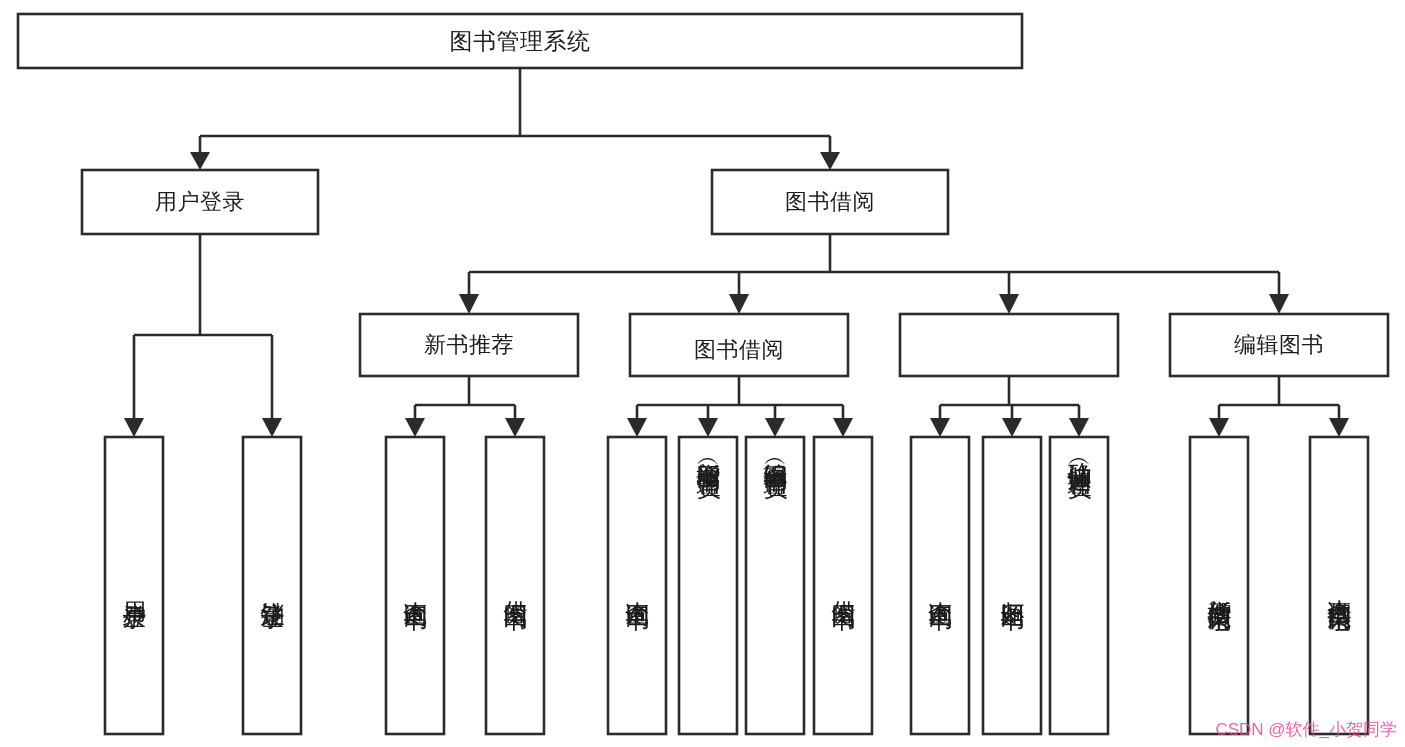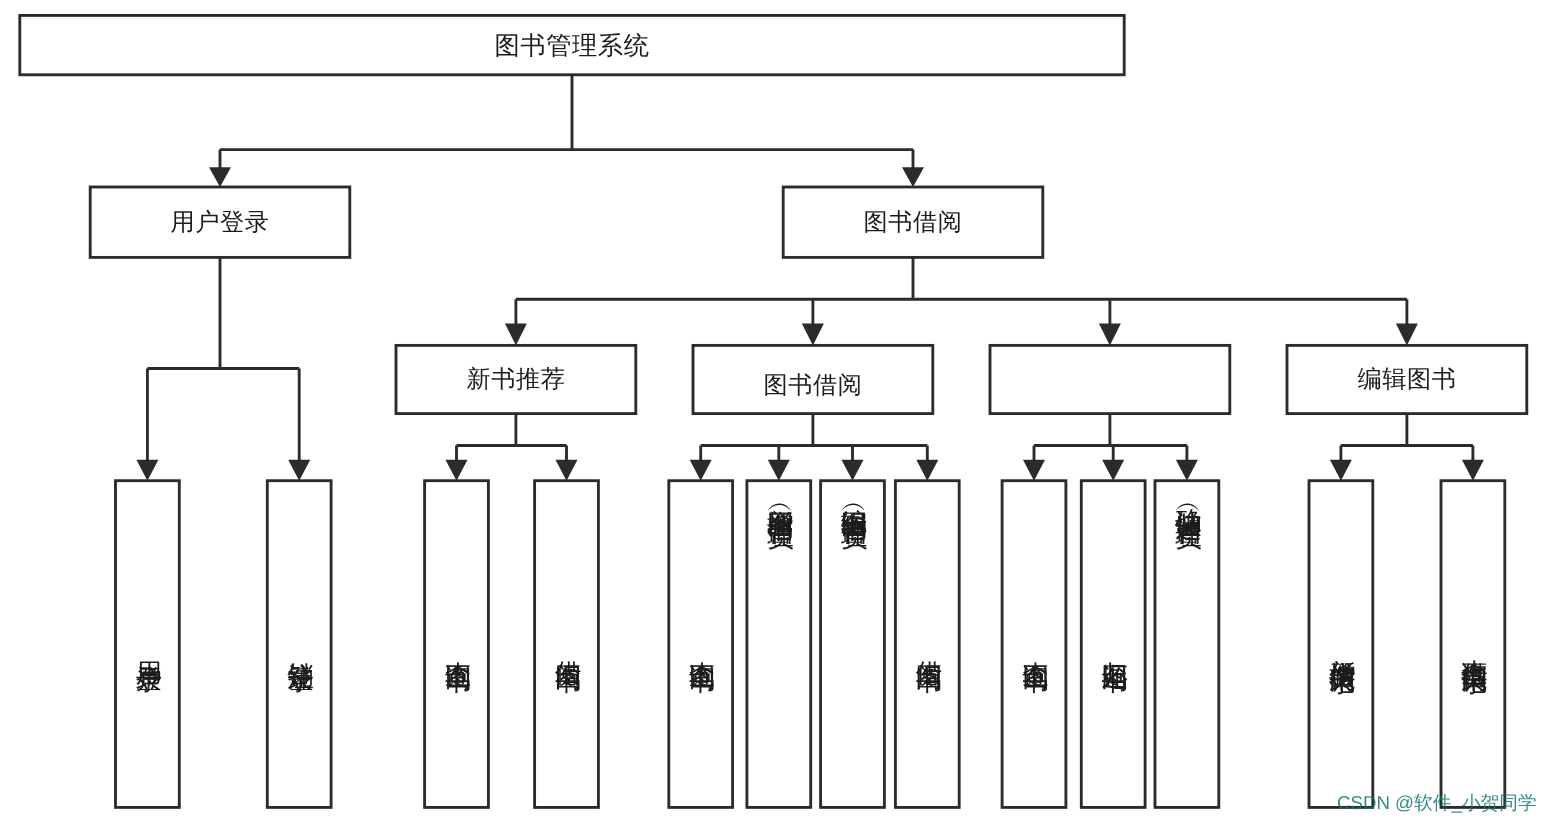--- a/index.html
+++ b/index.html
@@ -71,21 +71,21 @@
   }
   .label-v-center {
     justify-content: center;
     padding-top: 0;
   }
   .watermark {
     position: absolute;
     right: 8px;
     bottom: 6px;
     font-size: 17px;
-    color: #0f766e;
+    color: #ec4899;
     opacity: 0.85;
     font-family: "Liberation Sans", "DejaVu Sans", sans-serif;
     white-space: nowrap;
   }
 </style>
 </head>
 <body>
 
 <div id="diagram-root">
 

